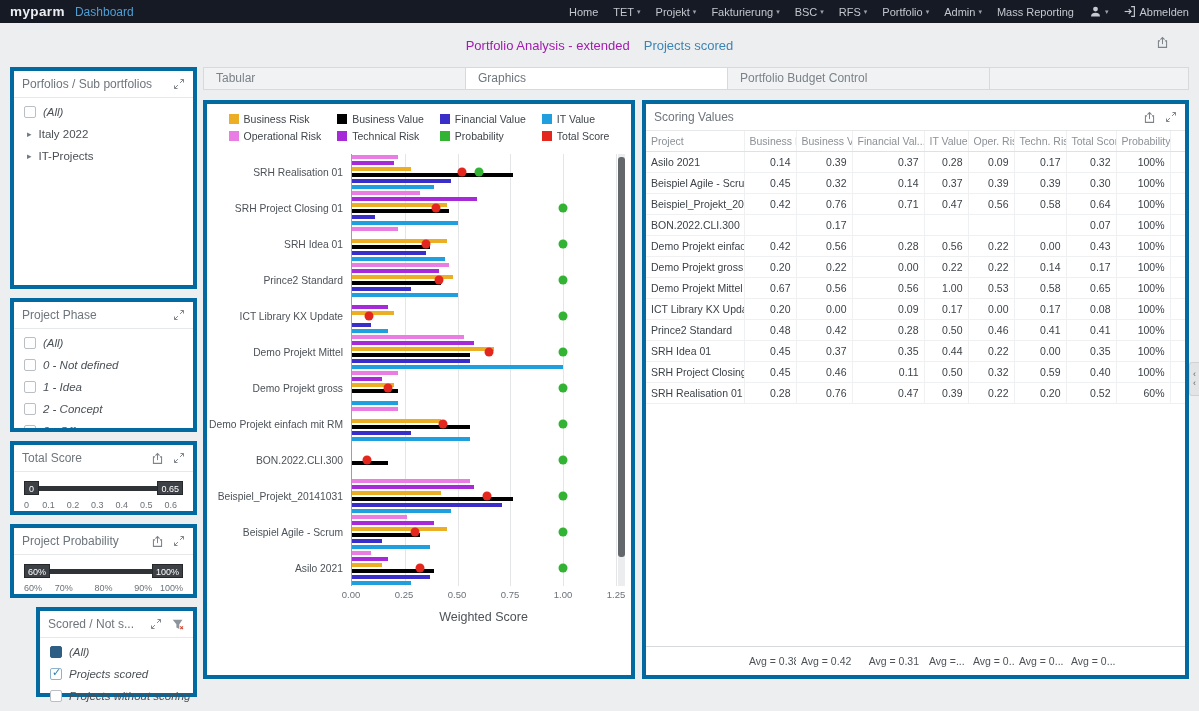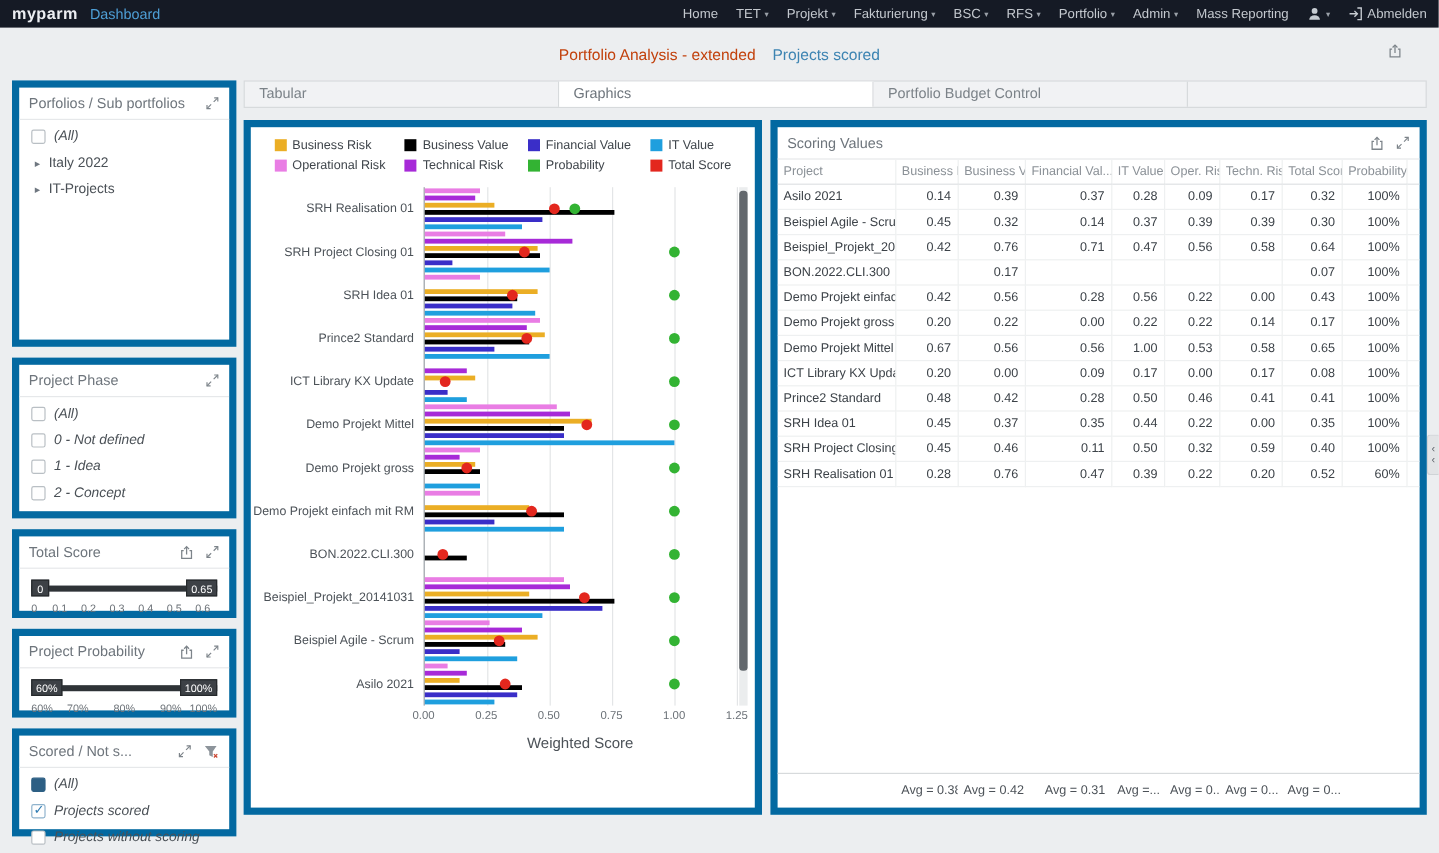--- a/index.html
+++ b/index.html
@@ -10,37 +10,37 @@
   .topbar{height:23px;background:#151a25;display:flex;align-items:center;padding:0 10px;box-sizing:border-box;}
   .logo{color:#eceef2;font-weight:700;font-size:13.5px;letter-spacing:.4px;cursor:pointer;}
   .appname{color:#4e9fd6;font-size:12px;margin-left:10px;}
   .topnav{margin-left:auto;display:flex;align-items:center;gap:15px;}
   .nav-items{display:flex;align-items:center;gap:15px;}
   .nav-item{display:flex;align-items:center;gap:3px;color:#c3c8ce;font-size:11px;cursor:pointer;white-space:nowrap;}
   .caret{font-size:7px;color:#9aa0a8;}
 
   
   .subheader{height:44px;position:relative;display:flex;align-items:center;justify-content:center;}
-  .sub-title{color:#c2410c;font-size:13px;}
+  .sub-title{color:#a21caf;font-size:13px;}
   .sub-link{color:#3d84b2;font-size:13px;margin-left:14px;cursor:pointer;text-decoration:none;}
   .sub-export{position:absolute;right:30px;top:13px;}
 
   
   .layout{display:flex;padding:0 10px;gap:6px;align-items:flex-start;}
   .sidebar{width:187px;flex:none;}
-  .panel{background:#fff;border:6px solid #0369a1;box-sizing:border-box;}
+  .panel{background:#fff;border:4px solid #0369a1;box-sizing:border-box;}
   .sidebar .panel{margin-bottom:9px;}
   .panel-h{display:flex;align-items:center;padding:6px 8px;border-bottom:1px solid #e6e8ea;gap:9px;}
   .panel-title{color:#6e757c;font-size:12px;flex:1;white-space:nowrap;overflow:hidden;}
   .icon{display:inline-flex;cursor:pointer;flex:none;}
 
   .p-portfolios{height:222px;}
   .p-phase{height:134px;overflow:hidden;}
   .p-slider{height:74px;}
-  .p-scored{height:90px;}
+  .p-scored{height:90px;margin-left:26px;}
   .panel-b{padding:3px 0;}
   .check-row{display:flex;align-items:center;gap:7px;padding:5px 10px;cursor:pointer;font-style:italic;}
   .cb{width:12px;height:12px;border:1px solid #b9bfc4;background:#fefefe;border-radius:2px;flex:none;position:relative;box-sizing:border-box;}
   .cb--checked{border-color:#8fb3cd;}
   .cb--checked::after{content:"✓";position:absolute;left:1px;top:-3px;font-size:11px;color:#2f7cb3;}
   .cb--filled{background:#2d5f84;border-color:#2d5f84;}
   .cb-label{font-size:11.5px;color:#4a5056;white-space:nowrap;}
   .tree-row{display:flex;align-items:center;gap:7px;padding:5px 10px 5px 13px;cursor:pointer;}
   .tree-arrow{color:#6f7780;font-size:9px;}
   .tree-label{font-size:11.5px;color:#4a5056;}

